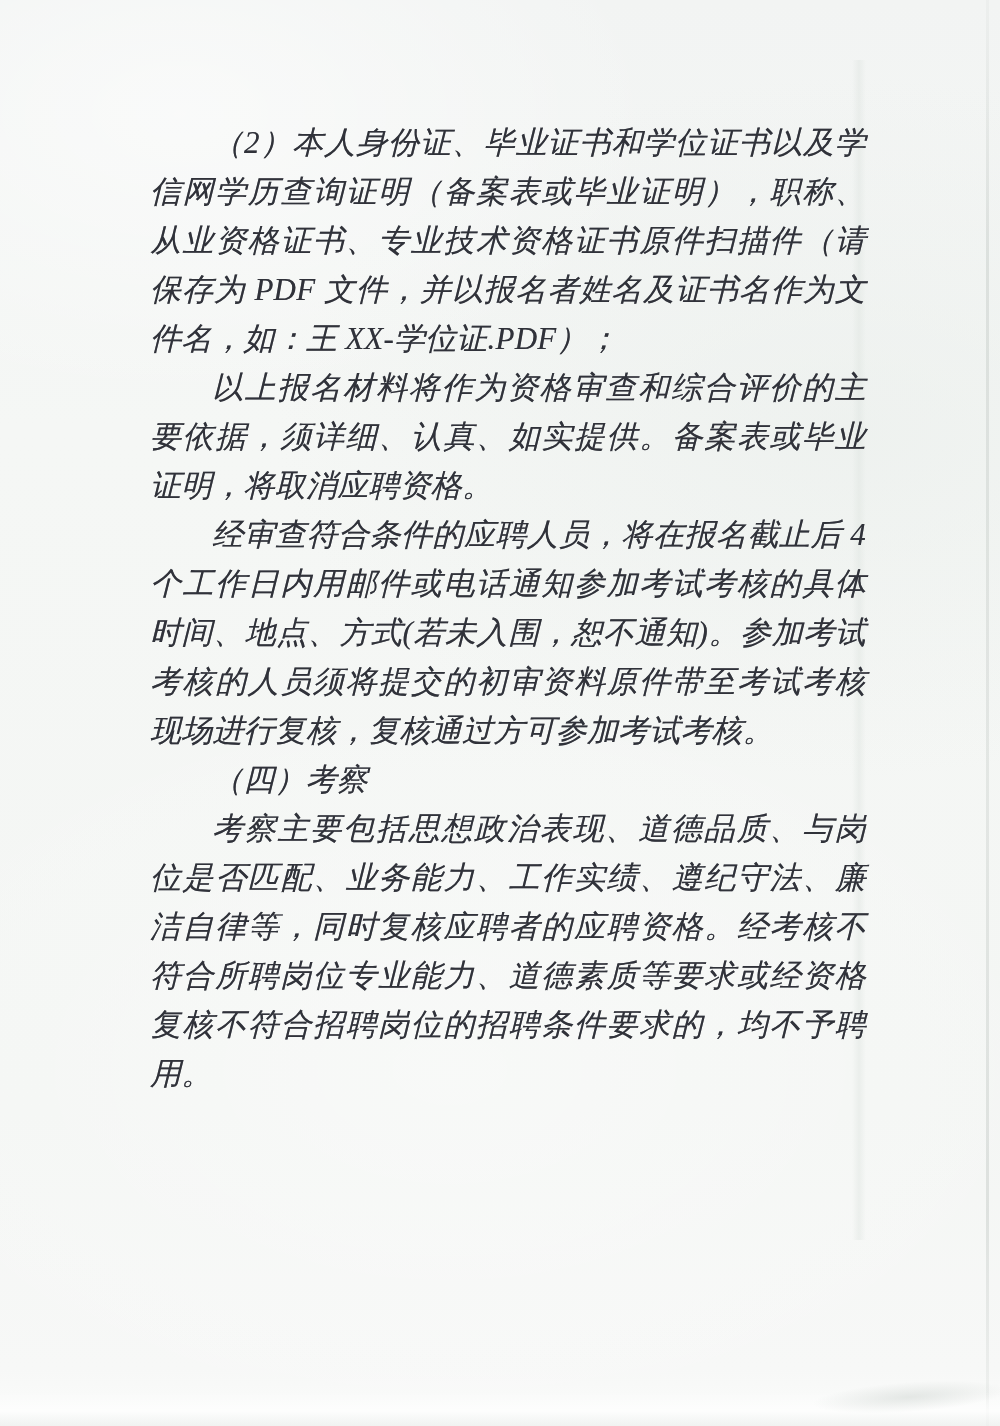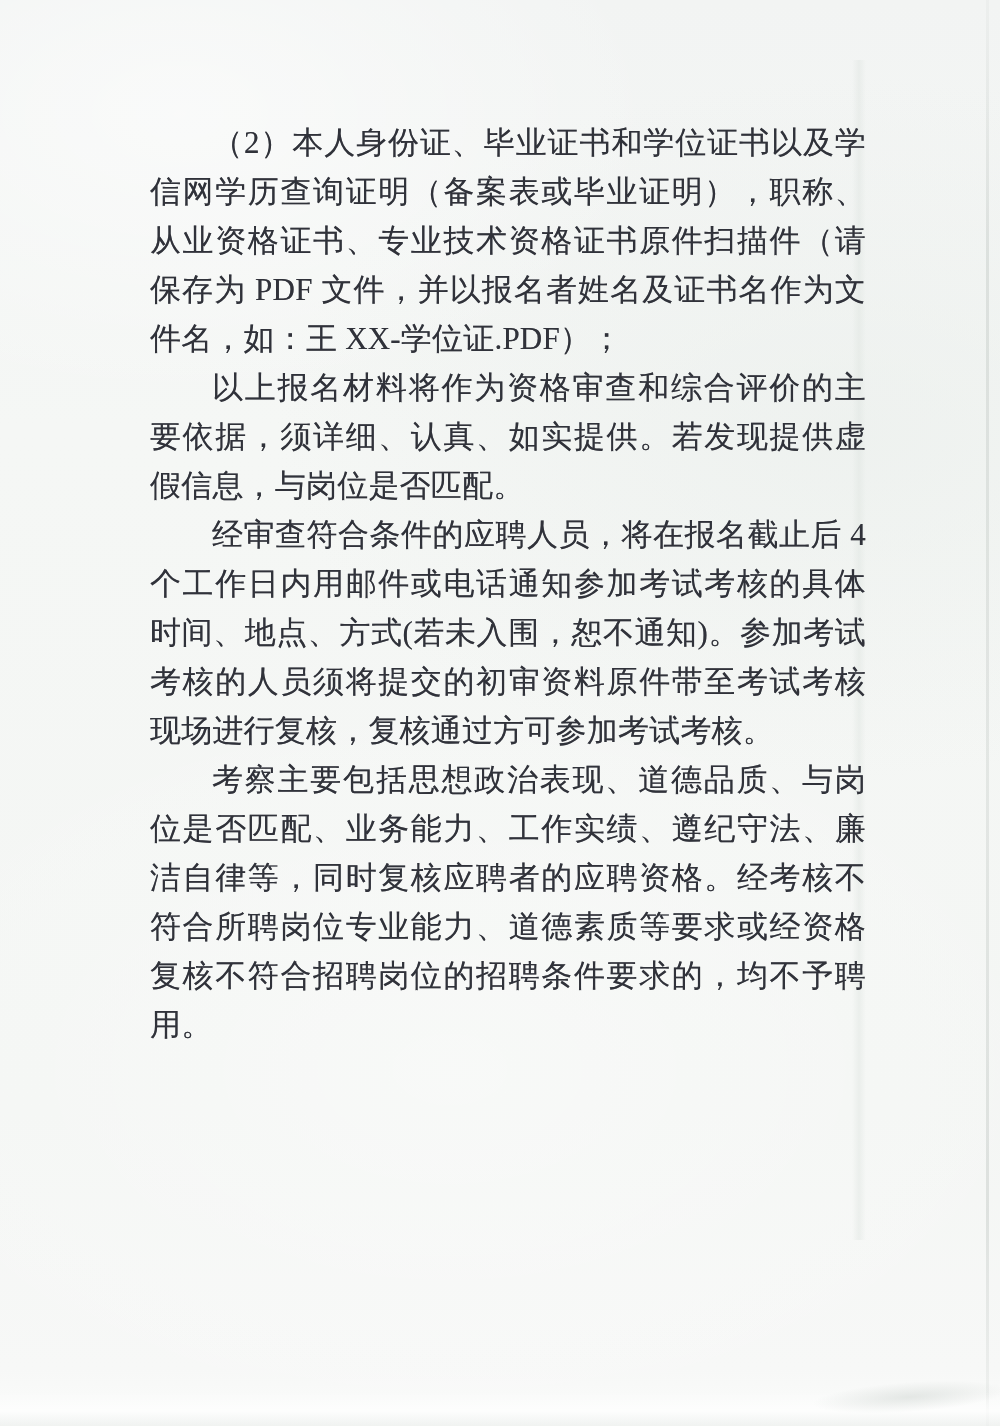--- a/index.html
+++ b/index.html
@@ -20,20 +20,21 @@
   }
   
   .page {
     position: absolute;
     inset: 0;
     background:
       radial-gradient(ellipse 700px 420px at 18% 8%, rgba(255,255,255,0.55), rgba(255,255,255,0) 70%),
       radial-gradient(ellipse 820px 500px at 85% 30%, rgba(231,236,233,0.5), rgba(231,236,233,0) 70%),
       radial-gradient(ellipse 900px 560px at 45% 75%, rgba(255,255,255,0.35), rgba(255,255,255,0) 72%),
       linear-gradient(180deg, #f2f4f3 0%, #f5f7f5 30%, #f4f6f4 78%, #f7f8f7 96%, #fbfcfb 100%);
+    font-style: italic;
   }
   
   .fold-line {
     position: absolute;
     top: 0;
     height: 100%;
     width: 3px;
     background: linear-gradient(180deg,
       rgba(186,193,189,0.10) 0%,
       rgba(186,193,189,0.38) 18%,
@@ -92,17 +93,18 @@
 </head>
 <body>
 
 <div class="page">
   <div class="streak"></div>
   <div class="fold-line right-edge"></div>
   <div class="bottom-shade"></div>
   <div class="corner-shadow"></div>
   <div class="text-block" id="text-block">
       <p class="para">（2）本人身份证、毕业证书和学位证书以及学信网学历查询证明（备案表或毕业证明），职称、从业资格证书、专业技术资格证书原件扫描件（请保存为 PDF 文件，并以报名者姓名及证书名作为文件名，如：王 XX-学位证.PDF）；</p>
-      <p class="para">以上报名材料将作为资格审查和综合评价的主要依据，须详细、认真、如实提供。若发现提供虚假信息，与岗位是否匹配。</p>
+      <p class="para">以上报名材料将作为资格审查和综合评价的主要依据，须详细、认真、如实提供。备案表或毕业证明，将取消应聘资格。</p>
       <p class="para">经审查符合条件的应聘人员，将在报名截止后 4 个工作日内用邮件或电话通知参加考试考核的具体时间、地点、方式(若未入围，恕不通知)。参加考试考核的人员须将提交的初审资料原件带至考试考核现场进行复核，复核通过方可参加考试考核。</p>
+      <p class="para heading">（四）考察</p>
       <p class="para">考察主要包括思想政治表现、道德品质、与岗位是否匹配、业务能力、工作实绩、遵纪守法、廉洁自律等，同时复核应聘者的应聘资格。经考核不符合所聘岗位专业能力、道德素质等要求或经资格复核不符合招聘岗位的招聘条件要求的，均不予聘用。</p>
     </div>
 </div>
 
 </body></html>

